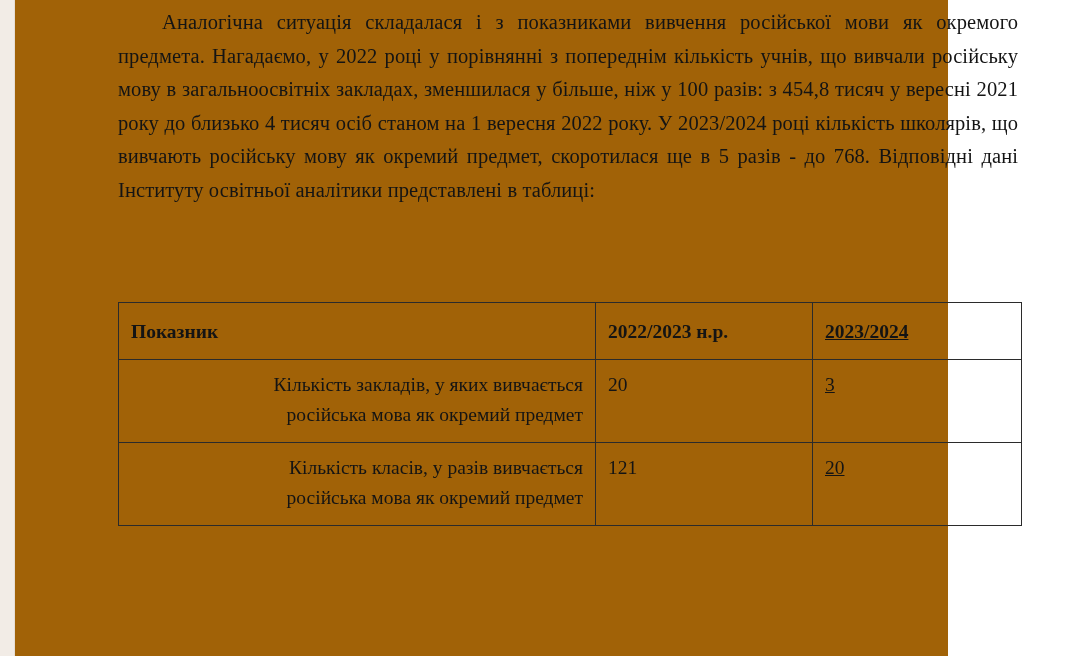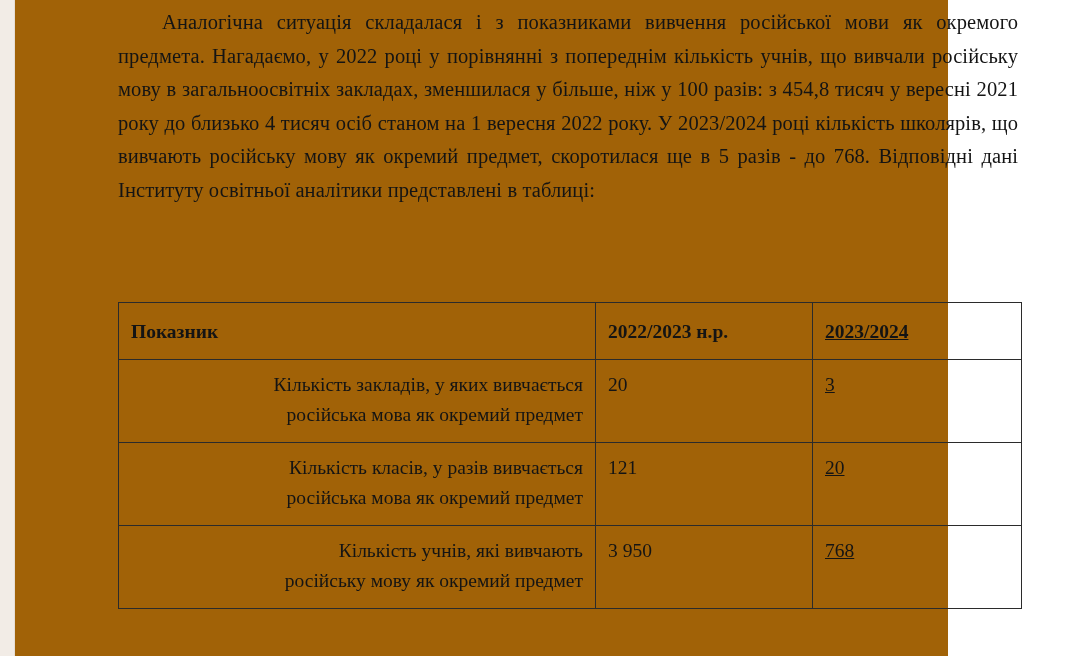--- a/index.html
+++ b/index.html
@@ -109,25 +109,17 @@
           <td class="col-v2">3</td>
         </tr>
         <tr>
           <td class="col-label">
             <span class="cell-line">Кількість класів, у разів вивчається</span>
             <span class="cell-line">російська мова як окремий предмет</span>
           </td>
           <td class="col-v1">121</td>
           <td class="col-v2">20</td>
         </tr>
-        <tr>
-          <td class="col-label">
-            <span class="cell-line">Кількість учнів, які вивчають</span>
-            <span class="cell-line">російську мову як окремий предмет</span>
-          </td>
-          <td class="col-v1">3 950</td>
-          <td class="col-v2">768</td>
-        </tr>
       </tbody>
     </table>
   </div>
 
 </div>
 
 </body></html>

